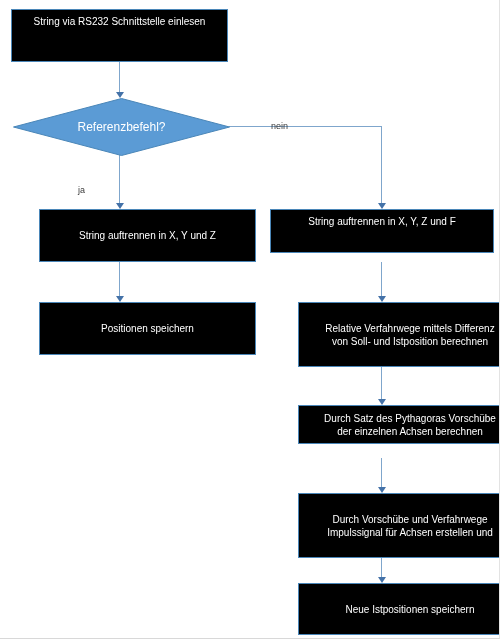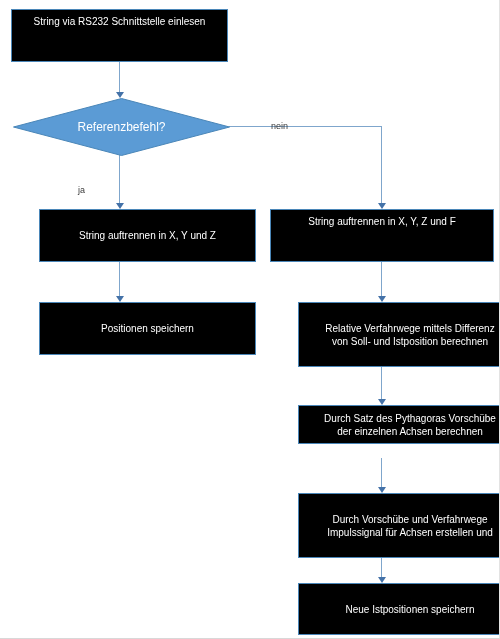--- a/index.html
+++ b/index.html
@@ -137,21 +137,21 @@
   <div class="edge-label" style="left:271px; top:121px;"><span>nein</span></div>
 
   <div class="node align-mid" style="left:11px; top:209px; width:217px; height:53px;">
     <span class="node-text">String auftrennen in X, Y und Z</span>
   </div>
 
   <div class="node align-mid" style="left:11px; top:302px; width:217px; height:53px;">
     <span class="node-text">Positionen speichern</span>
   </div>
 
-  <div class="node align-top" style="left:270px; top:209px; width:224px; height:53px;">
+  <div class="node align-top" style="left:270px; top:209px; width:224px; height:44px;">
     <span class="node-text">String auftrennen in X, Y, Z und F</span>
   </div>
 
   <div class="node align-mid" style="left:270px; top:302px; width:224px; height:65px;">
     <span class="node-text">Relative Verfahrwege mittels Differenz
 von Soll- und Istposition berechnen</span>
   </div>
 
   <div class="node align-mid" style="left:270px; top:405px; width:224px; height:39px;">
     <span class="node-text">Durch Satz des Pythagoras Vorschübe

